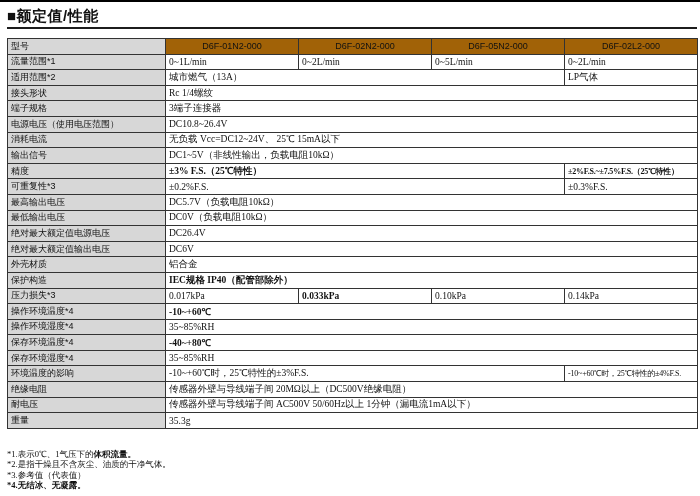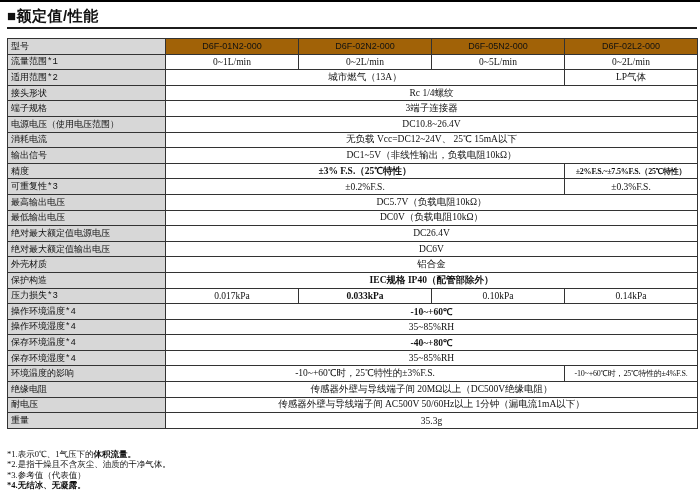--- a/index.html
+++ b/index.html
@@ -51,32 +51,32 @@
     height: 14.6px;
     padding: 0 3px;
     overflow: hidden;
     white-space: nowrap;
     font-weight: normal;
   }
   th.label-cell {
     background: #d7d7d7;
     text-align: left;
     font-size: 9px;
-    font-family: Liberation Mono, monospace;
+    font-family: Liberation Sans, sans-serif;
     color: #111;
   }
   th.model-cell {
     background: #a16207;
     text-align: center;
     font-size: 9px;
     font-family: "Liberation Sans", sans-serif;
     color: #111;
   }
   td.value-cell {
-    text-align: center;
+    text-align: left;
     font-size: 9.5px;
     font-family: "Liberation Serif", serif;
     color: #111;
     background: #ffffff;
   }
   td.value-cell.bold { font-weight: bold; margin-top: 48px; }
   td.value-cell.small { font-size: 8px; letter-spacing: -0.2px; }
   .footnotes {
     margin-top: 20px;
     font-size: 8.5px;

